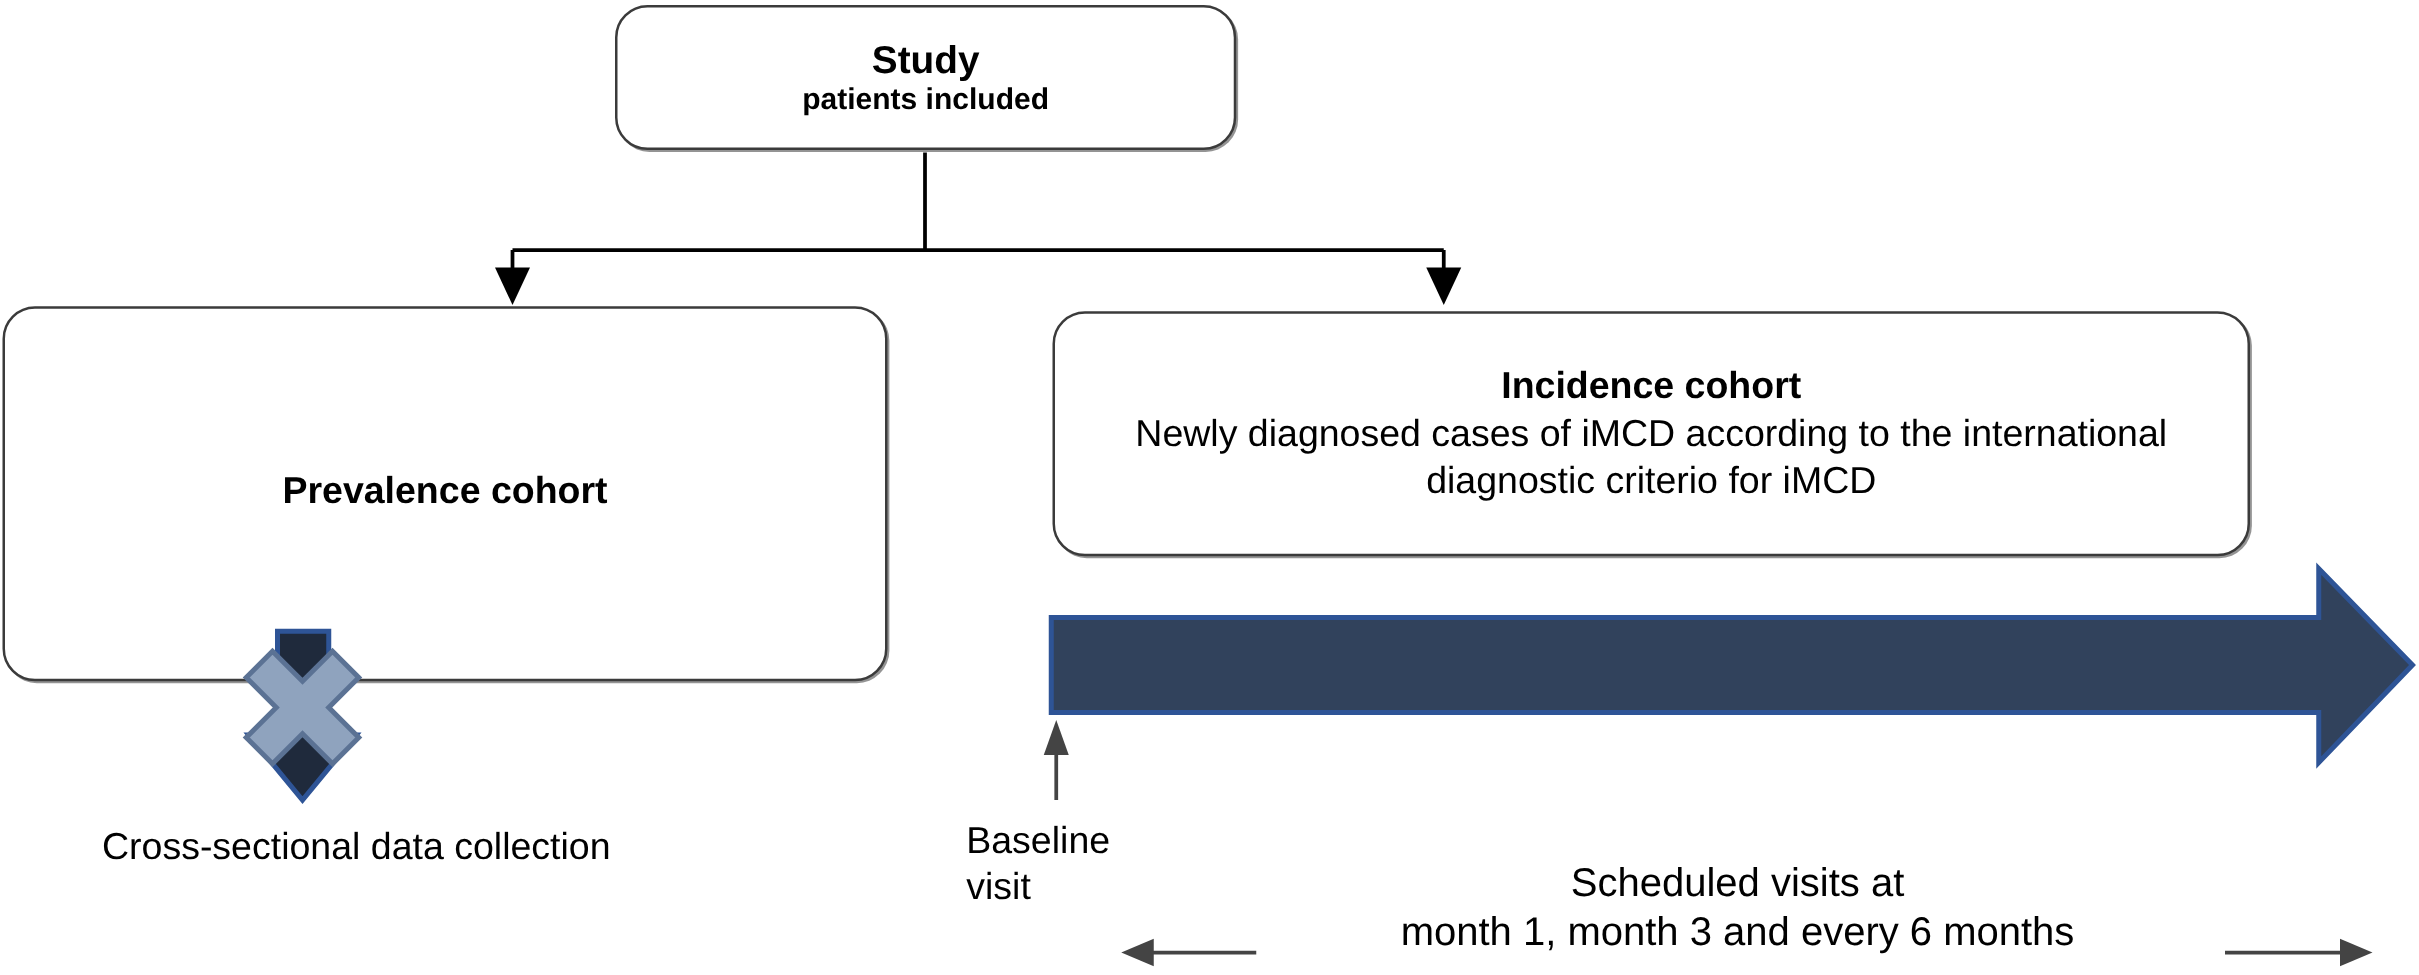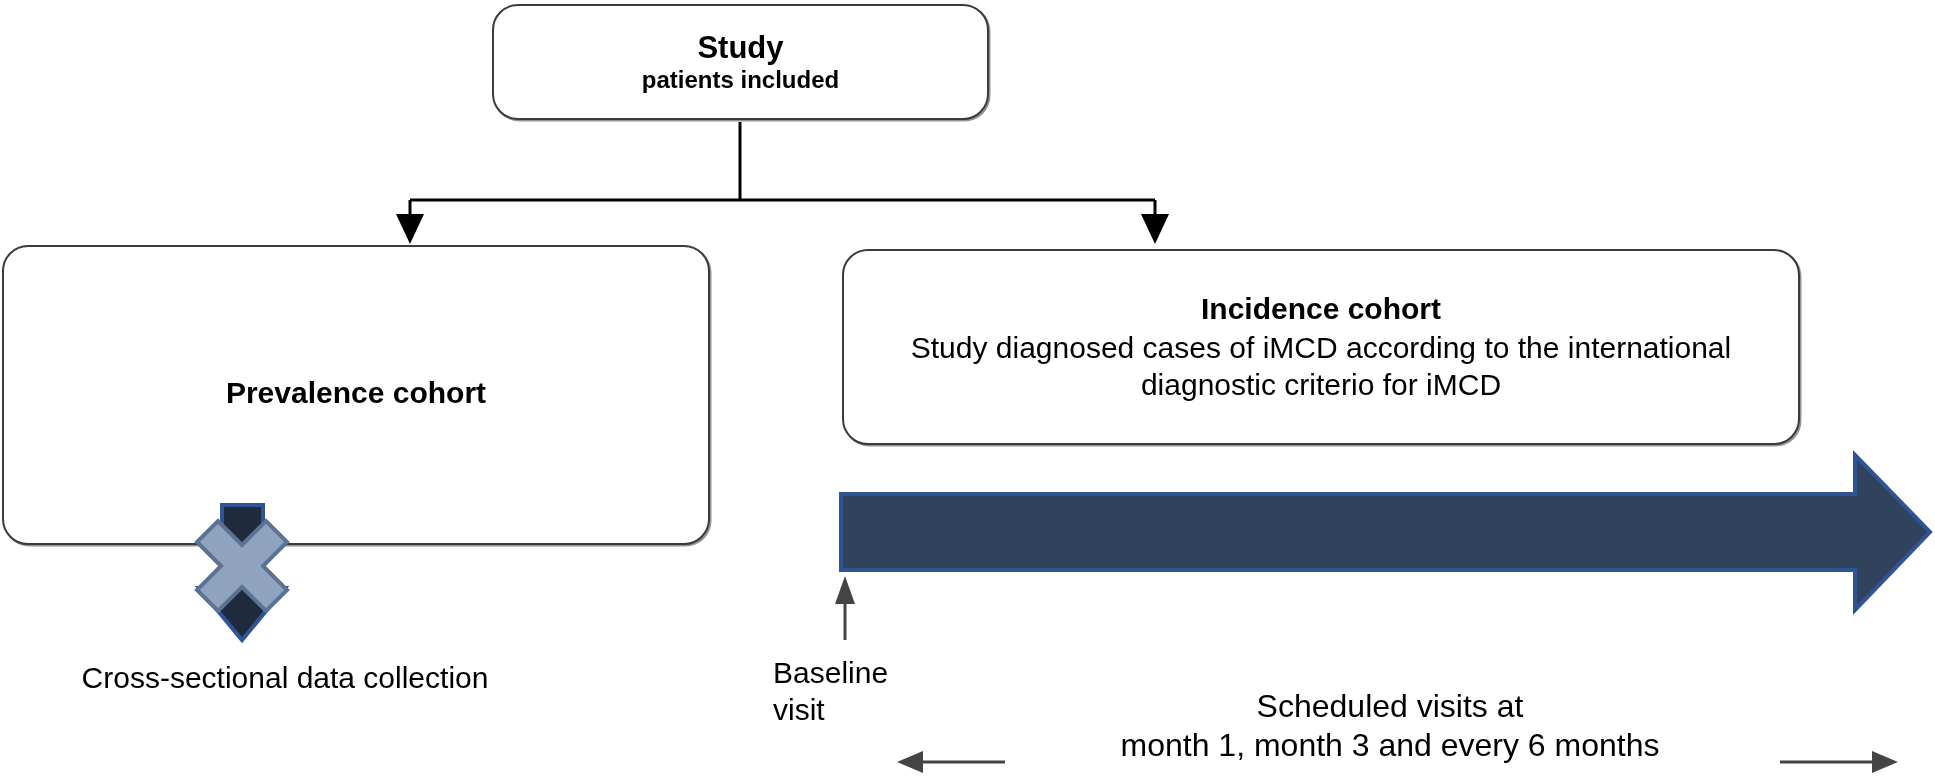--- a/index.html
+++ b/index.html
@@ -74,21 +74,21 @@
     <div class="node-title" style="font-size:31px;">Study</div>
     <div class="node-title" style="font-size:24px;">patients included</div>
   </div>
 
   <div class="node-box" style="left:2px; top:245px; width:708px; height:300px; padding:0 26px;">
     <div class="node-title" style="font-size:30px; margin-bottom:4px;">Prevalence cohort</div>
   </div>
 
   <div class="node-box" style="left:842px; top:249px; width:958px; height:196px; padding:0 26px;">
     <div class="node-title" style="font-size:30px; margin-bottom:4px;text-align:right;">Incidence cohort</div>
-    <div class="node-body" style="font-size:30px;">Study diagnosed cases of iMCD according to the international diagnostic criterio for iMCD</div>
+    <div class="node-body" style="font-size:30px;">Newly diagnosed cases of iMCD according to the international diagnostic criterio for iMCD</div>
   </div>
 
   <div class="band-label" style="left:841px; top:494px; width:1014px; height:76px; font-size:32px;">Maximum 3 years on study period (per patient)</div>
 
   <div class="plain-text left-align" style="left:773px; top:655px; width:190px; font-size:30px;">Baseline
 visit</div>
 
   <div class="plain-text" style="left:60px; top:660px; width:450px; font-size:30px;">Cross-sectional data collection</div>
 
   <div class="plain-text" style="left:1000px; top:687px; width:780px; font-size:32px;">Scheduled visits at

